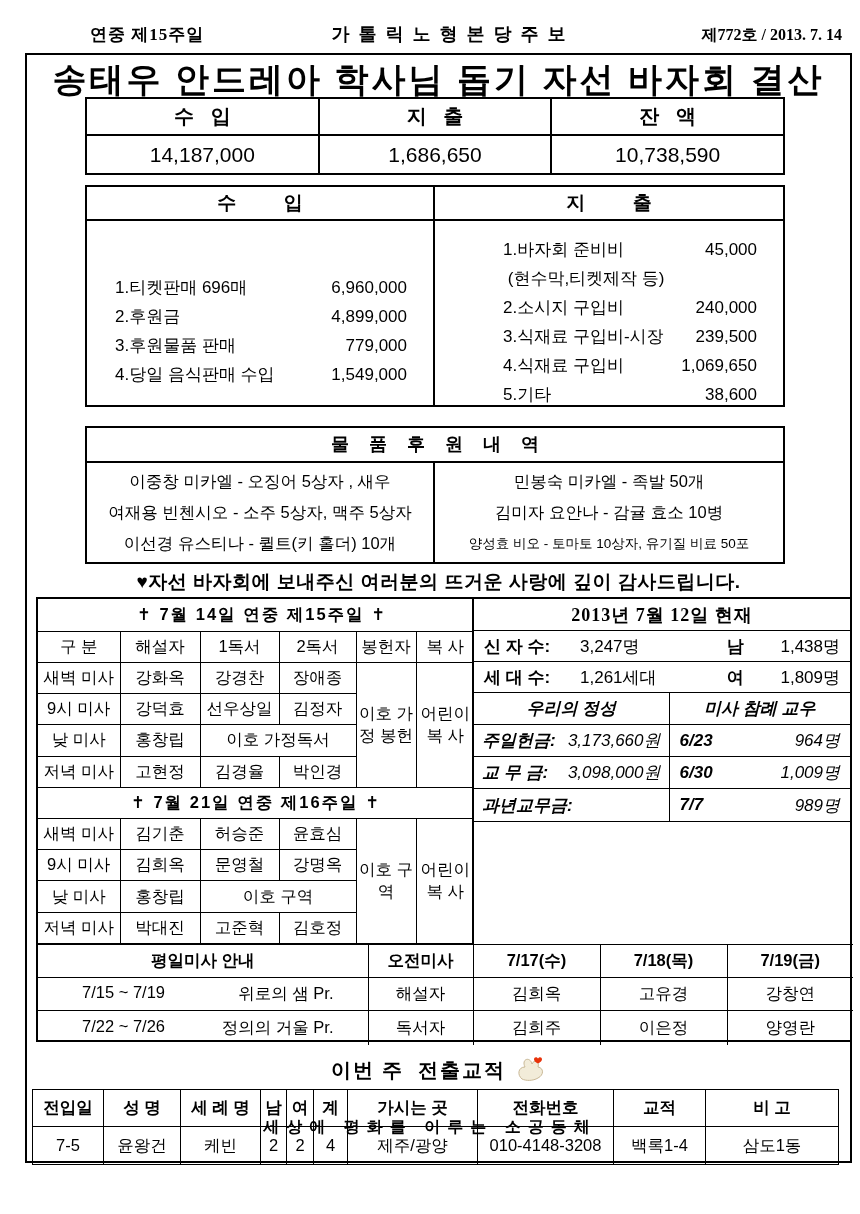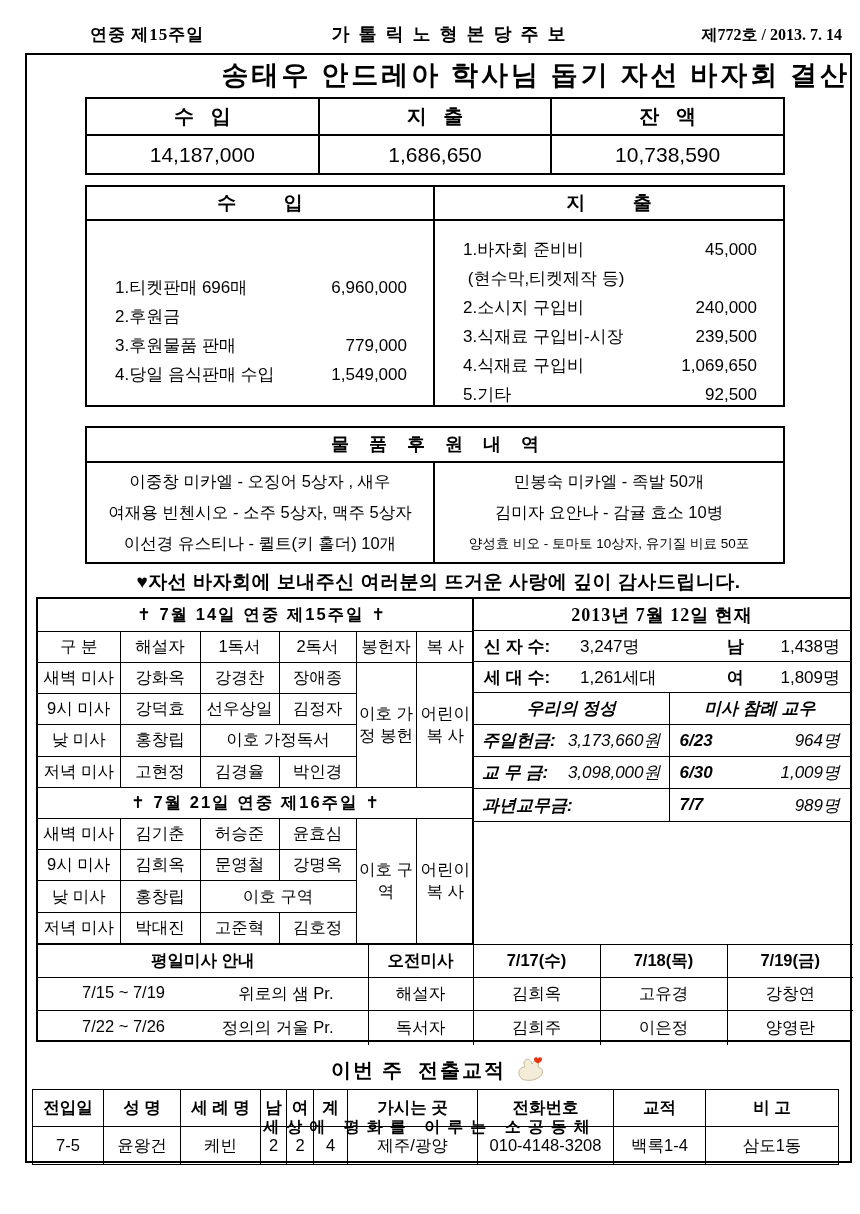--- a/index.html
+++ b/index.html
@@ -22,21 +22,21 @@
   .tophead .cen { flex: 1; text-align: center; font-size: 18px; letter-spacing: 9px; font-family:"Liberation Serif","DejaVu Serif",serif; }
   .tophead .rgt { font-size: 16px; padding-right: 6px; font-family:"Liberation Serif","DejaVu Serif",serif; }
 
   
   .outer {
     position: absolute; left: 25px; top: 53px; width: 827px; height: 1110px;
     border: 2px solid #000;
   }
   .title {
     position: absolute; left: 0; top: 2px; width: 100%;
-    text-align: right; font-size: 27px; font-weight: bold; letter-spacing: 3px;
+    text-align: center; font-size: 34px; font-weight: bold; letter-spacing: 3px;
     font-family: "Liberation Serif", "DejaVu Serif", serif;
   }
 
   
   .summary {
     position: absolute; left: 58px; top: 42px; width: 700px; height: 76px;
     border-collapse: collapse; table-layout: fixed;
   }
   .summary td { border: 2px solid #000; text-align: center; vertical-align: middle; }
   .summary .hd { height: 37px; font-size: 20px; font-weight: bold; }
@@ -46,21 +46,21 @@
   .inex {
     position: absolute; left: 58px; top: 130px; width: 700px; height: 222px;
     border: 2px solid #000; display: flex;
   }
   .inex .half { width: 50%; display: flex; flex-direction: column; }
   .inex .half.left { border-right: 2px solid #000; }
   .inex .hd { height: 34px; border-bottom: 2px solid #000; text-align: center;
               font-size: 19px; font-weight: bold; line-height: 32px; }
   .inex .bodywrap { flex: 1; padding: 8px 0; }
   .inex .bodywrap.inc { padding-top: 52px; }
-  .inex .bodywrap.exp { padding-top: 14px; }
+  .inex .bodywrap.exp { padding-top: 14px; margin-left: 40px; }
   .inex .line { display: flex; font-size: 17px; line-height: 29px; padding: 0 26px 0 28px; }
   .inex .line .lab { white-space: pre; }
   .inex .line .amt { flex: 1; text-align: right; }
 
   
   .dona {
     position: absolute; left: 58px; top: 371px; width: 700px; height: 138px;
     border: 2px solid #000; display: flex; flex-direction: column;
   }
   .dona .hd { height: 35px; border-bottom: 2px solid #000; text-align: center;
@@ -175,20 +175,21 @@
     <div class="inex">
       <div class="half left">
         <div class="hd pre">수         입</div>
         <div class="bodywrap inc">
           <div class="line">
             <span class="lab">1.티켓판매 696매</span>
             <span class="amt">6,960,000</span>
           </div>
           <div class="line">
             <span class="lab">2.후원금</span>
+            <span class="amt">4,899,000</span>
           </div>
           <div class="line">
             <span class="lab">3.후원물품 판매</span>
             <span class="amt">779,000</span>
           </div>
           <div class="line">
             <span class="lab">4.당일 음식판매 수입</span>
             <span class="amt">1,549,000</span>
           </div>
         </div>
@@ -211,21 +212,21 @@
           <div class="line">
             <span class="lab">3.식재료 구입비-시장</span>
             <span class="amt">239,500</span>
           </div>
           <div class="line">
             <span class="lab">4.식재료 구입비</span>
             <span class="amt">1,069,650</span>
           </div>
           <div class="line">
             <span class="lab">5.기타</span>
-            <span class="amt">92,500</span>
+            <span class="amt">38,600</span>
           </div>
         </div>
       </div>
     </div>
 
     <div class="dona">
       <div class="hd">물    품    후    원    내    역</div>
       <div class="cols">
         <div class="col left">
           <div class="dline">이중창 미카엘 - 오징어 5상자 , 새우</div>

